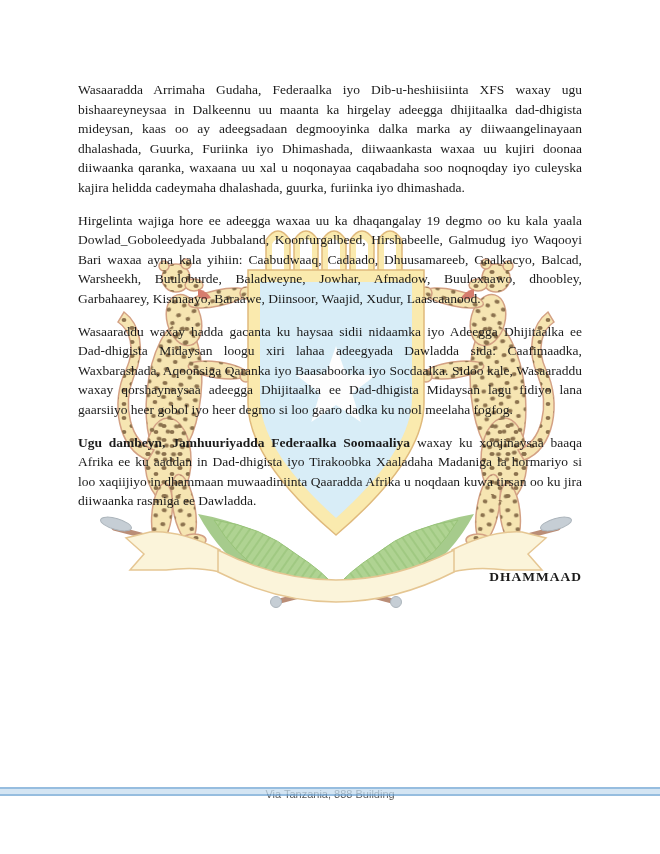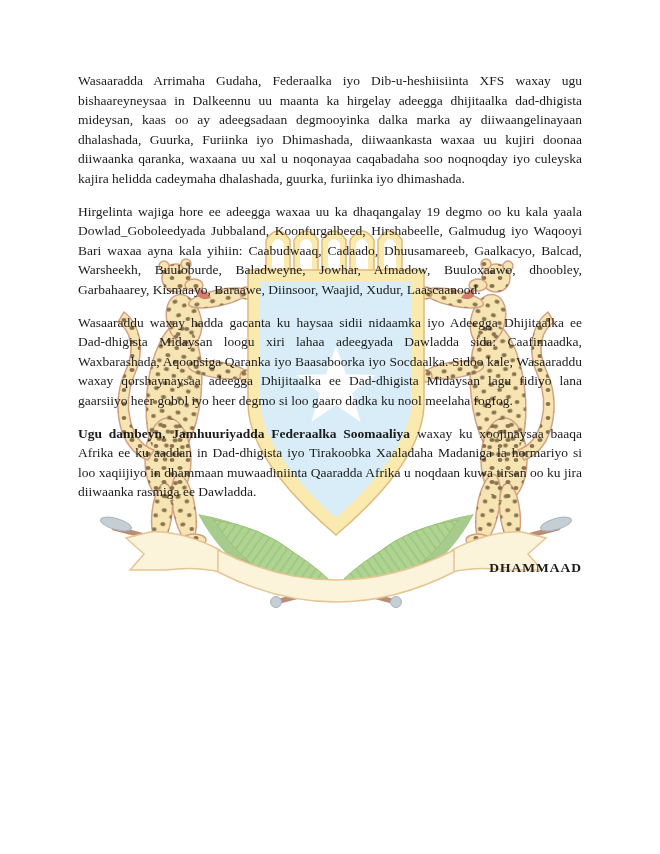--- a/index.html
+++ b/index.html
@@ -31,21 +31,21 @@
   .shaft{stroke:var(--spear);stroke-width:5;fill:none;stroke-linecap:round;}
   .metal{fill:var(--metal);stroke:#97a2ab;stroke-width:1;}
   
   .content{
     position:relative;z-index:2;
     padding:68px 78px 0 78px;
     color:var(--text,#1b1b1b);
     font-size:13.5px;line-height:19.6px;
     text-align:justify;
   }
-  .content p{margin:3px 0 13px 0;}
+  .content p{margin:12px 0 13px 0;}
   .bold{font-weight:bold;}
   .closing{
     margin-top:56px;
     text-align:right;font-weight:bold;letter-spacing:1px;
   }
   
   .footer{
     position:absolute;left:0;right:0;top:786px;height:68px;z-index:3;
     font-family:"Liberation Sans","DejaVu Sans",sans-serif;
   }
@@ -160,15 +160,19 @@
 
   <div class="content">
     <p>Wasaaradda Arrimaha Gudaha, Federaalka iyo Dib-u-heshiisiinta XFS waxay ugu bishaareyneysaa in Dalkeennu uu maanta ka hirgelay adeegga dhijitaalka dad-dhigista mideysan, kaas oo ay adeegsadaan degmooyinka dalka marka ay diiwaangelinayaan dhalashada, Guurka, Furiinka iyo Dhimashada, diiwaankasta waxaa uu kujiri doonaa diiwaanka qaranka, waxaana uu xal u noqonayaa caqabadaha soo noqnoqday iyo culeyska kajira helidda cadeymaha dhalashada, guurka, furiinka iyo dhimashada.</p>
     <p>Hirgelinta wajiga hore ee adeegga waxaa uu ka dhaqangalay 19 degmo oo ku kala yaala Dowlad_Goboleedyada Jubbaland, Koonfurgalbeed, Hirshabeelle, Galmudug iyo Waqooyi Bari waxaa ayna kala yihiin: Caabudwaaq, Cadaado, Dhuusamareeb, Gaalkacyo, Balcad, Warsheekh, Buuloburde, Baladweyne, Jowhar, Afmadow, Buuloxaawo, dhoobley, Garbahaarey, Kismaayo, Baraawe, Diinsoor, Waajid, Xudur, Laascaanood.</p>
     <p>Wasaaraddu waxay hadda gacanta ku haysaa sidii nidaamka iyo Adeegga Dhijitaalka ee Dad-dhigista Midaysan loogu xiri lahaa adeegyada Dawladda sida: Caafimaadka, Waxbarashada, Aqoonsiga Qaranka iyo Baasaboorka iyo Socdaalka. Sidoo kale, Wasaaraddu waxay qorshaynaysaa adeegga Dhijitaalka ee Dad-dhigista Midaysan lagu fidiyo lana gaarsiiyo heer gobol iyo heer degmo si loo gaaro dadka ku nool meelaha fogfog.</p>
     <p><span class="bold">Ugu dambeyn, Jamhuuriyadda Federaalka Soomaaliya</span><span> waxay ku xoojinaysaa baaqa Afrika ee ku aaddan in Dad-dhigista iyo Tirakoobka Xaaladaha Madaniga la hormariyo si loo xaqiijiyo in dhammaan muwaadiniinta Qaaradda Afrika u noqdaan kuwa tirsan oo ku jira diiwaanka rasmiga ee Dawladda.</span></p>
     <div class="closing">DHAMMAAD</div>
   </div>
 
   <div class="footer">
+    <div class="rule-wrap">
+      <div class="address">Via Tanzania, 888 Building</div>
+      <div class="band"></div>
+    </div>
   </div>
 
 </div>
 
 </body></html>

